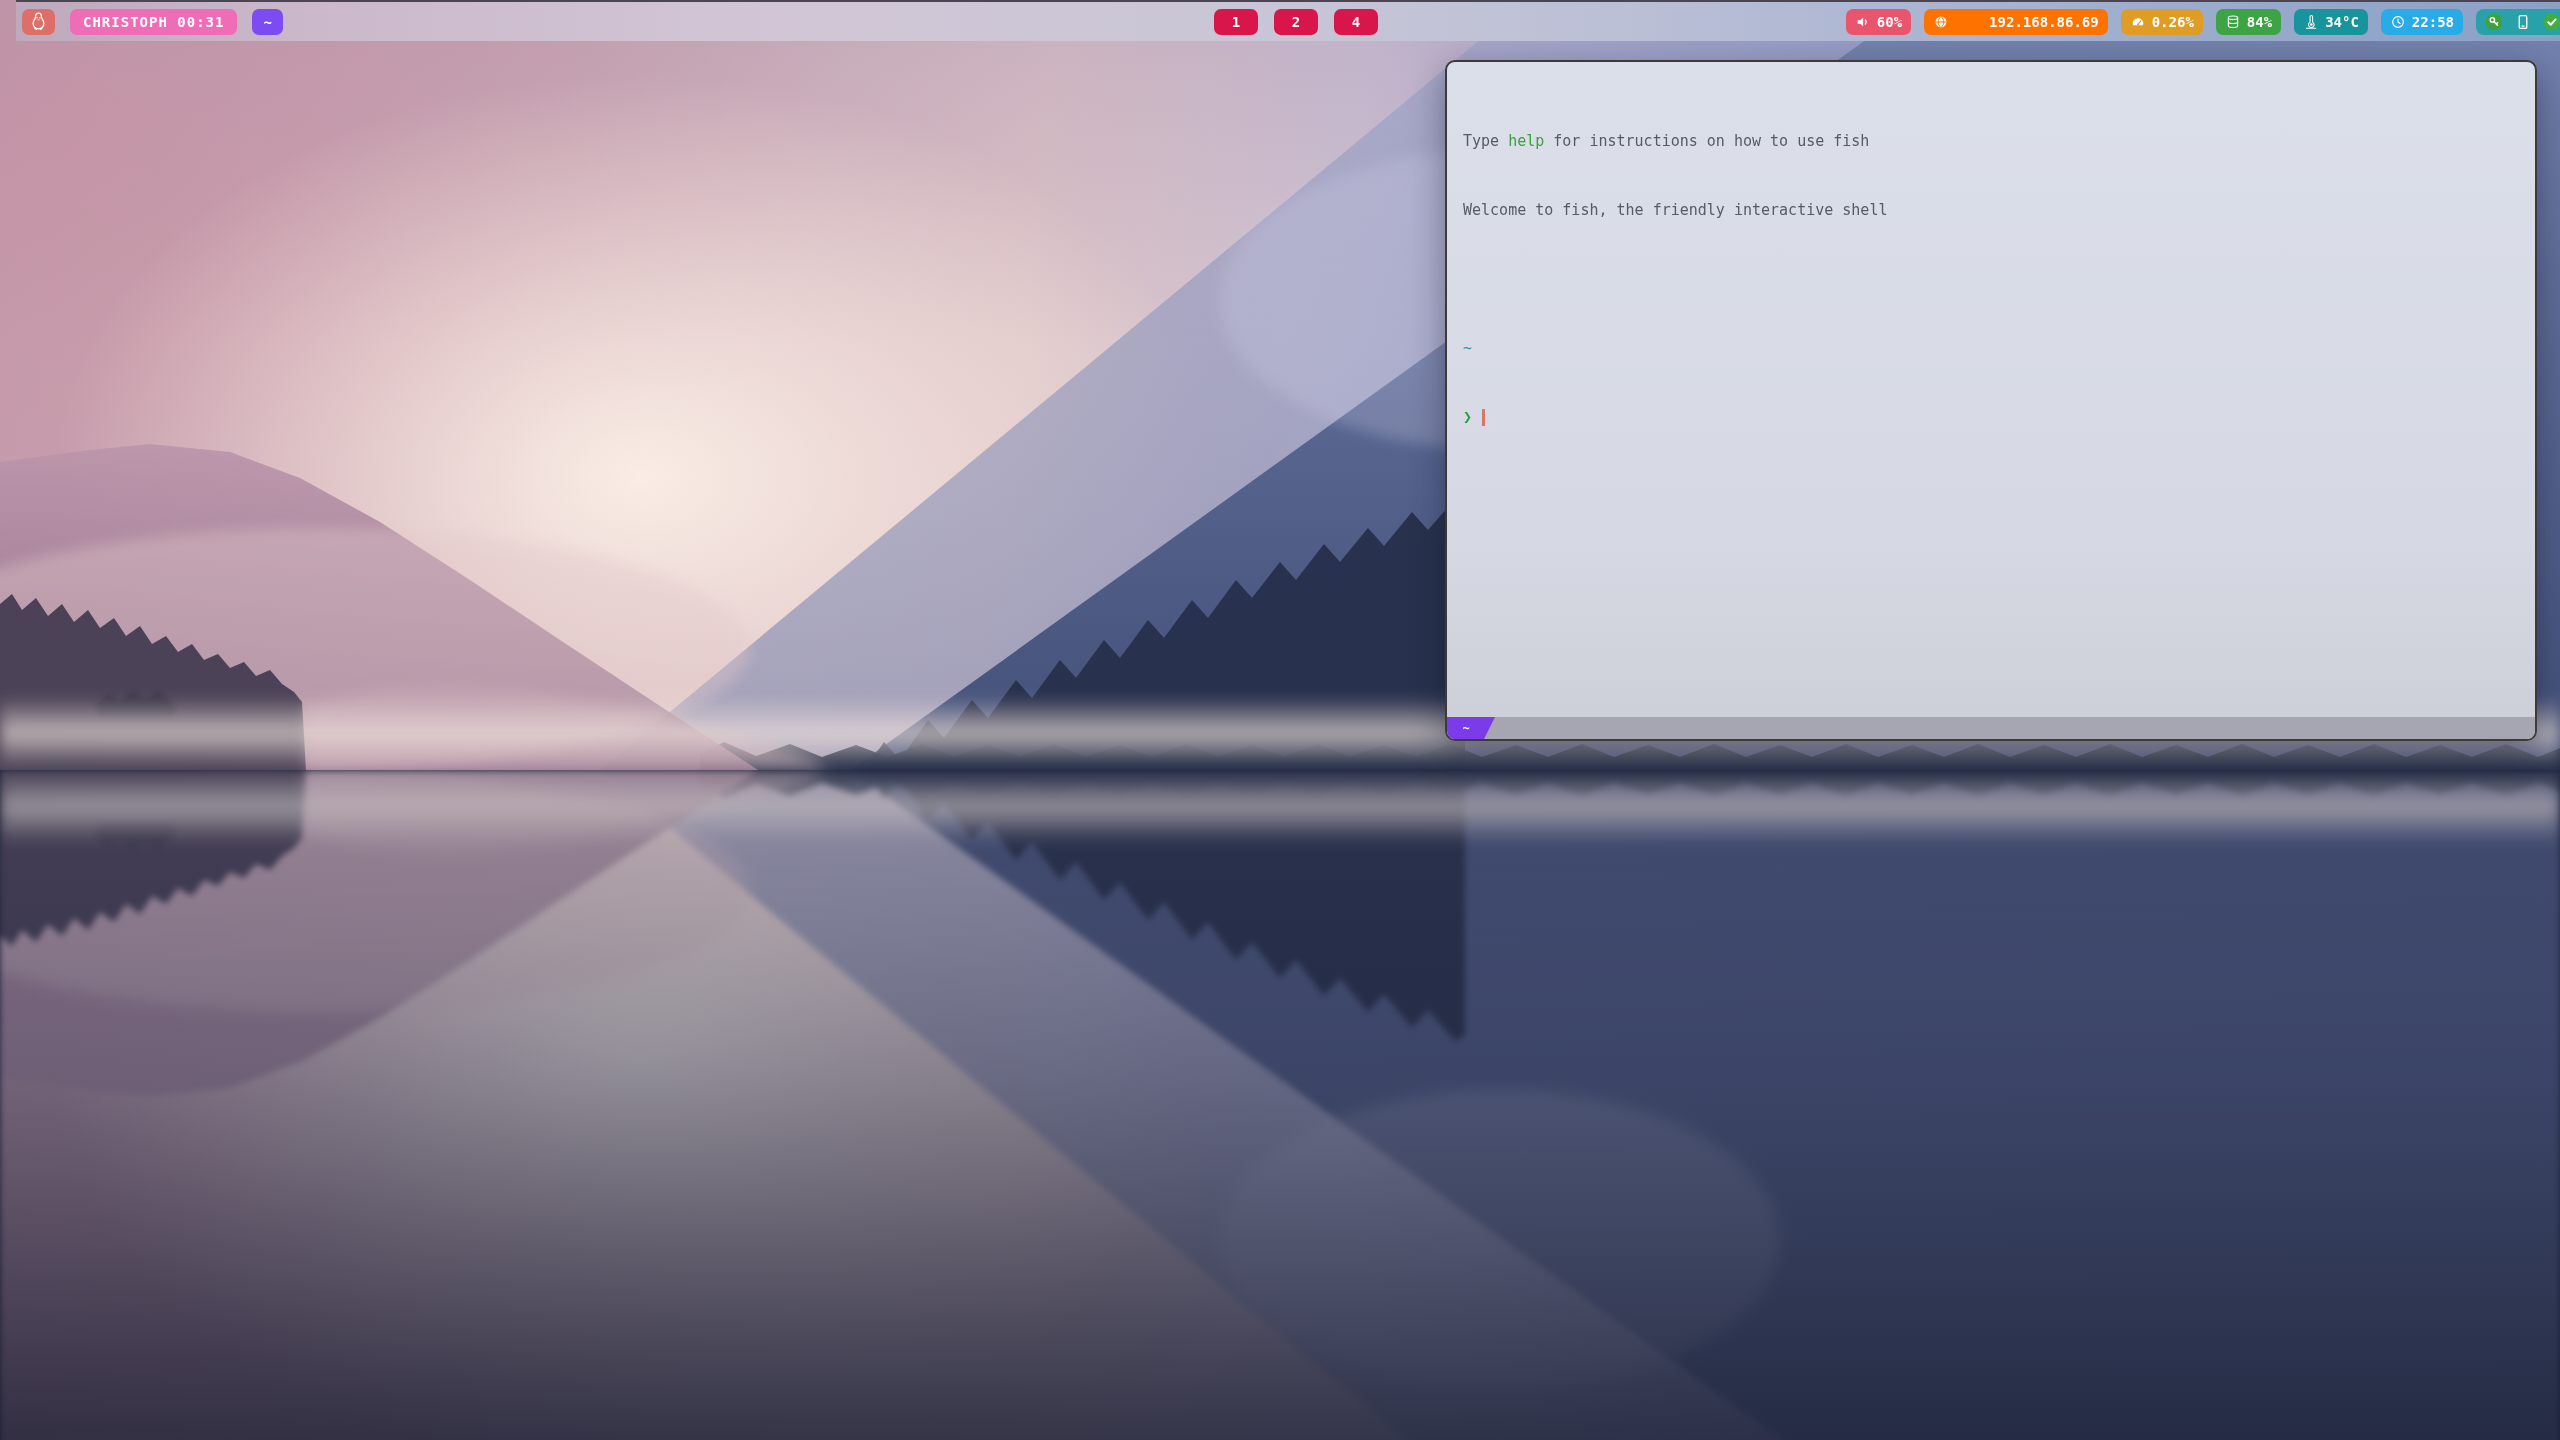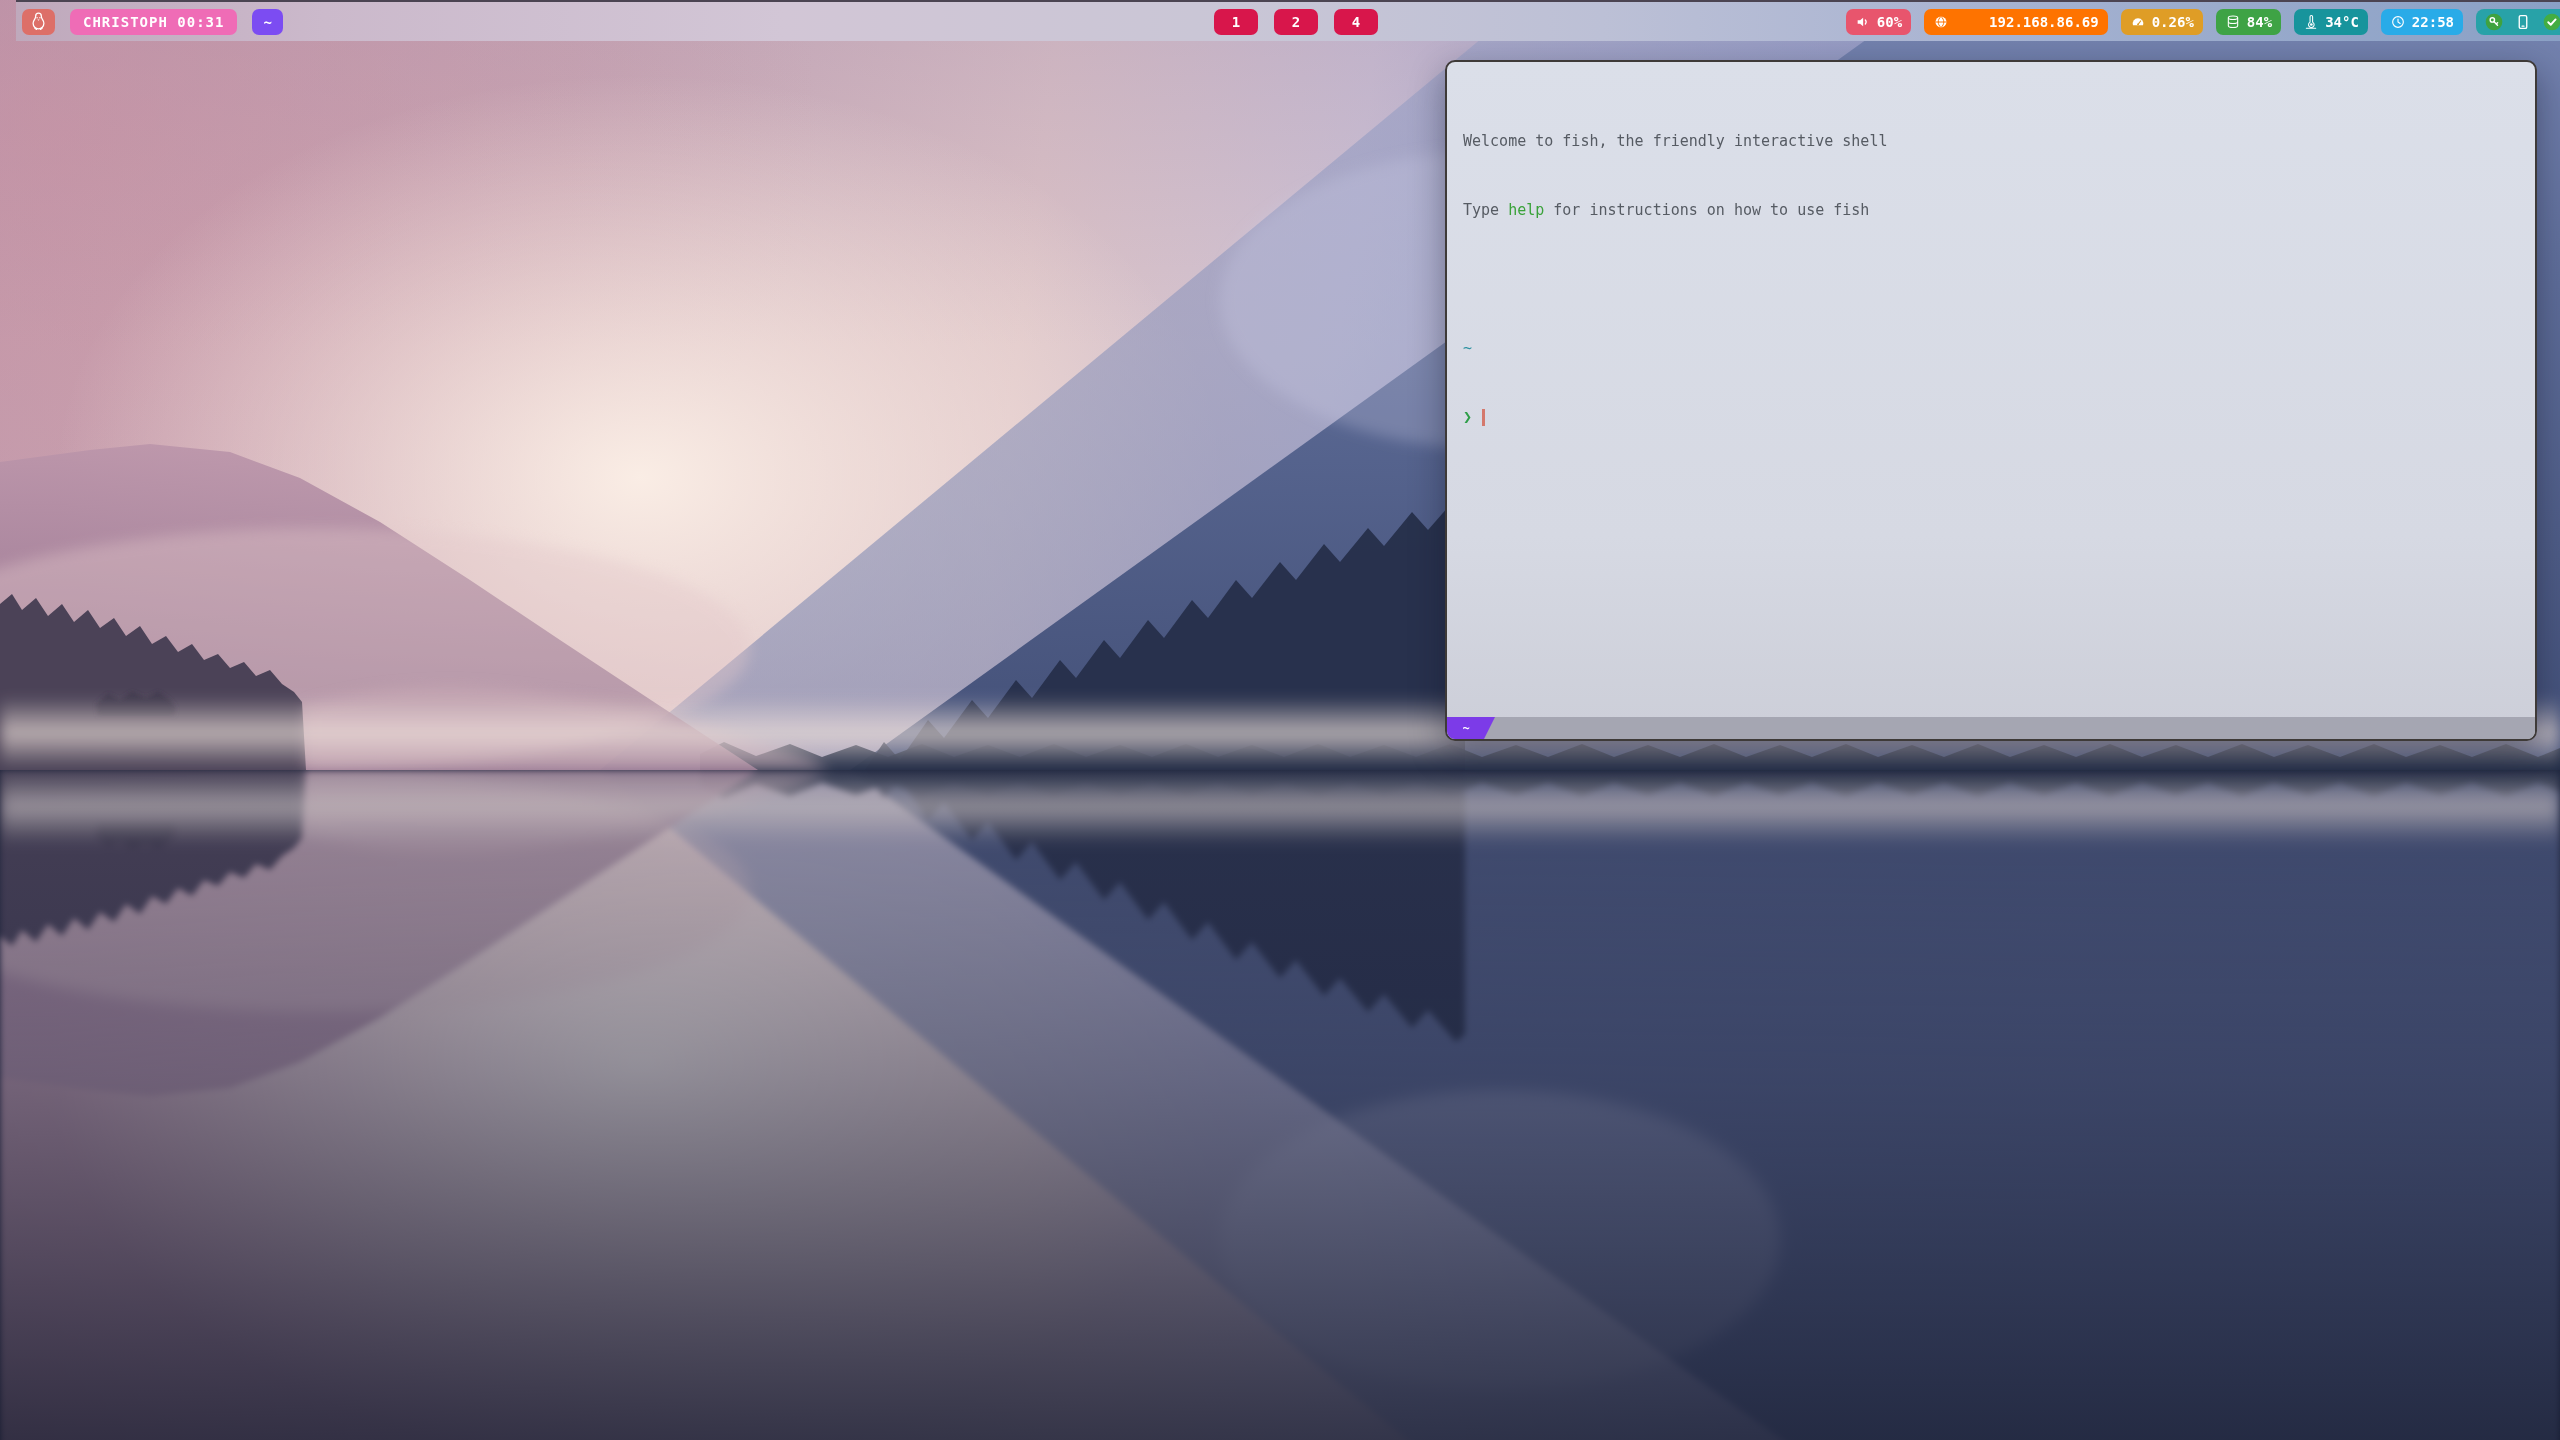--- a/index.html
+++ b/index.html
@@ -211,22 +211,22 @@
       <svg width="20" height="20" viewBox="0 0 24 24">
         <circle cx="12" cy="12" r="10" fill="#43ad43"></circle>
         <path d="M7.5 12.3l3 3 5.8-6.4" fill="none" stroke="#fff" stroke-width="2.3" stroke-linecap="round" stroke-linejoin="round"></path>
       </svg>
     </span>
   </div>
 </div>
 
 <div class="terminal">
   <div class="term-body">
+    <div><span>Type </span><span class="t-help">help</span><span> for instructions on how to use fish</span></div>
     <div>Welcome to fish, the friendly interactive shell</div>
-    <div><span>Type </span><span class="t-help">help</span><span> for instructions on how to use fish</span></div>
     <div>&nbsp;</div>
     <div class="t-path">~</div>
     <div><span class="t-prompt">❯</span><span class="cursor"></span></div>
   </div>
   <div class="term-status">
     <span class="status-tab" style="background: rgb(124, 59, 232);">~</span>
   </div>
 </div>
 
 </body></html>

